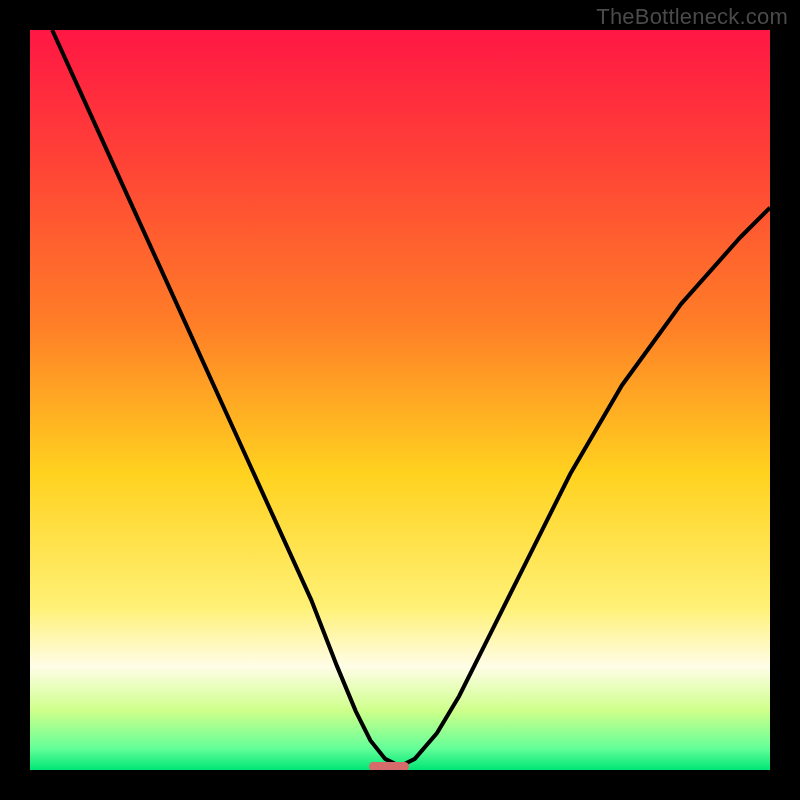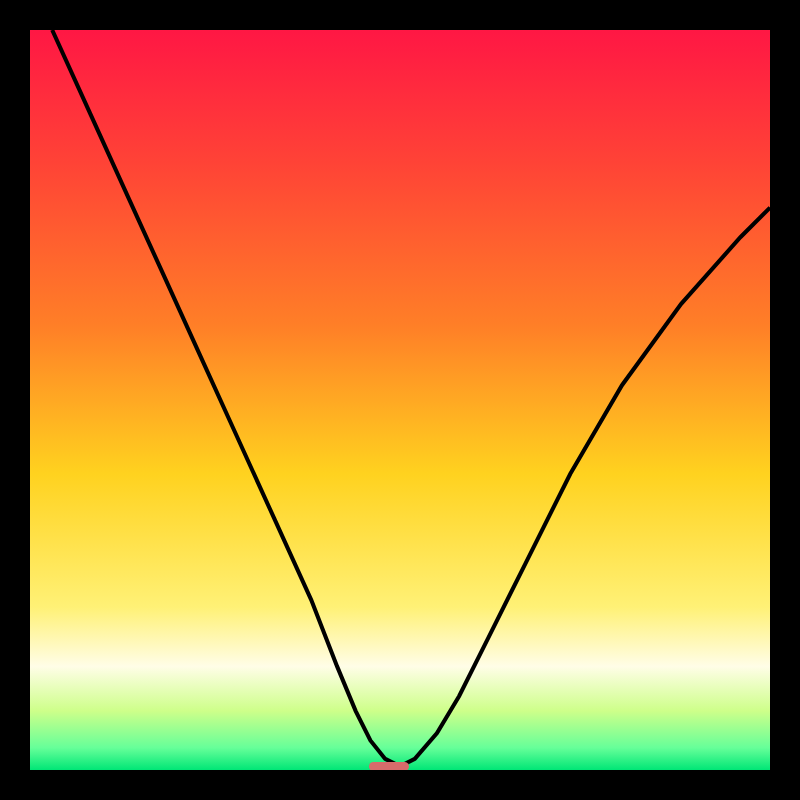--- a/index.html
+++ b/index.html
@@ -77,13 +77,14 @@
     </svg>
 
     <svg class="curve-svg" viewBox="0 0 100 100" preserveAspectRatio="none">
       <path id="curve-path" d="M3.00 0.00 L8.00 11.00 L13.00 22.00 L18.00 33.00 L23.00 44.00 L28.00 55.00 L33.00 66.00 L38.00 77.00 L41.50 86.00 L44.00 92.00 L46.00 96.00 L48.00 98.50 L50.00 99.50 L52.00 98.50 L55.00 95.00 L58.00 90.00 L62.00 82.00 L67.00 72.00 L73.00 60.00 L80.00 48.00 L88.00 37.00 L96.00 28.00 L100.00 24.00" stroke="#000" stroke-width="0.55" fill="none"></path>
     </svg>
 
     <div id="marker" class="marker" style="left: 45.75%; bottom: -0.0999999%; width: 5.5%; height: 1.2%; background: rgb(214, 107, 107);"></div>
 
   </div>
 
+  <div class="watermark">TheBottleneck.com</div>
 </div>
 
 </body></html>

